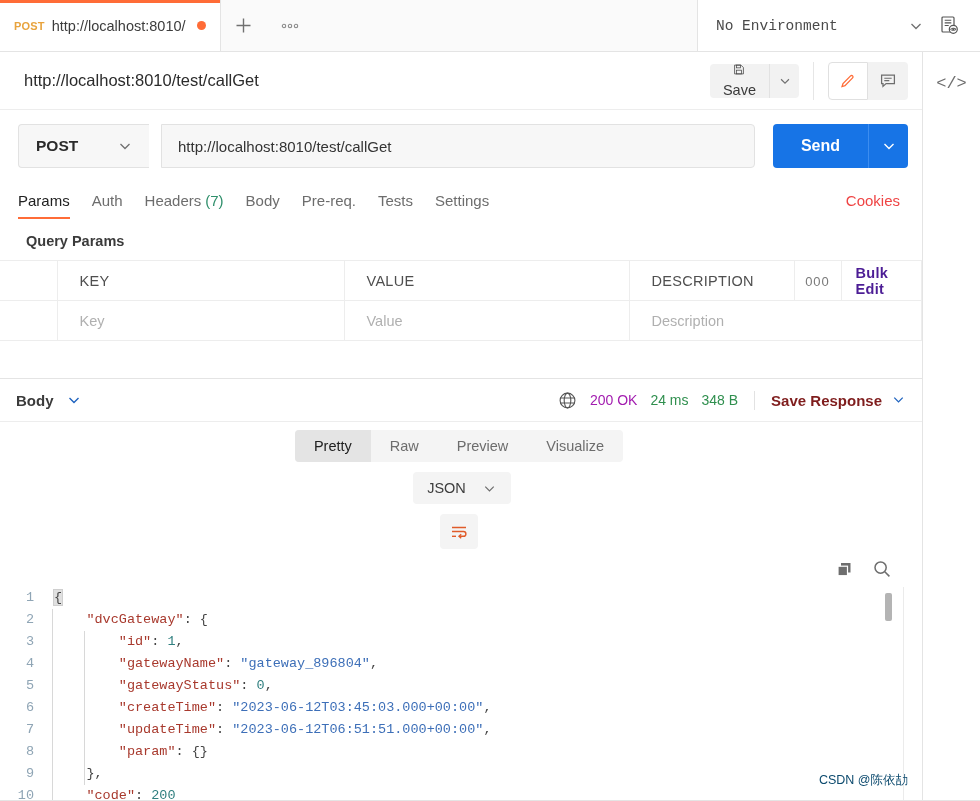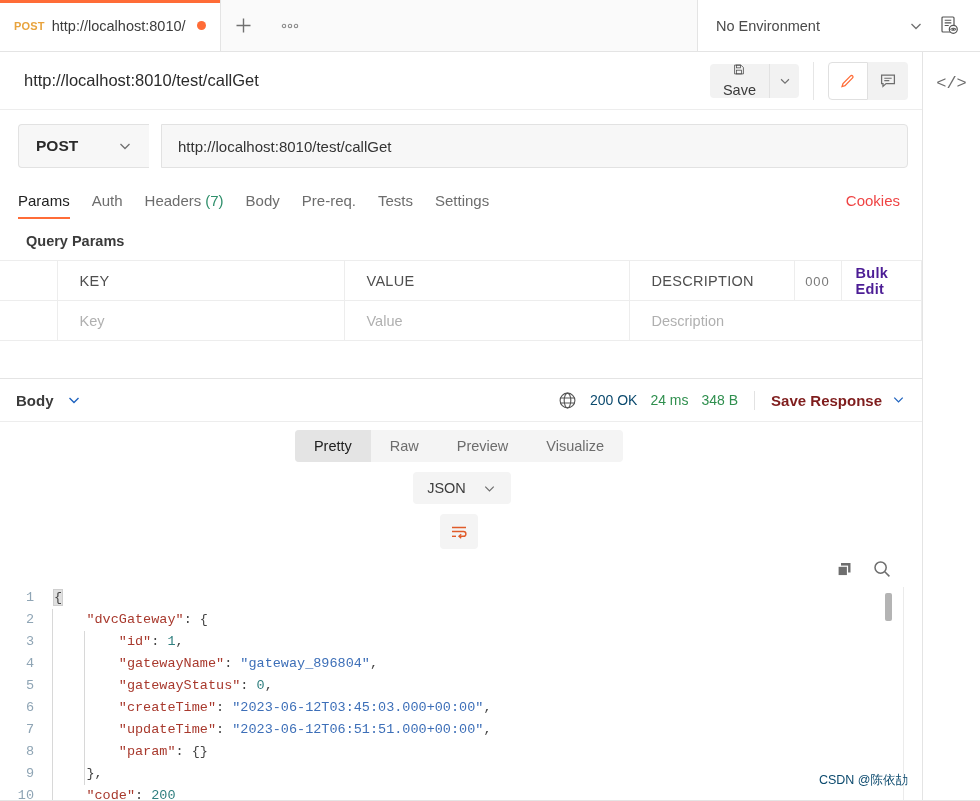--- a/index.html
+++ b/index.html
@@ -33,21 +33,21 @@
   .tab-plus, .tab-more {
     display: flex; align-items: center; justify-content: center;
     width: 46px; color: #6b6b6b; cursor: pointer;
   }
   .tab-plus { font-size: 25px; font-weight: 300; color: #707070; }
   .tab-more { font-size: 15px; letter-spacing: 1px; color: #8a8a8a; }
   .tabstrip .spacer { flex: 1; background: #fafafa; border-right: 1px solid #e4e4e4; }
 
   .env-zone {
     display: flex; align-items: center; width: 282px; background: #fff;
-    padding: 0 16px 0 18px; gap: 10px;
+    padding: 0 16px 0 18px; gap: 10px; font-family: Liberation Mono, monospace;
   }
   .env-sel {
     display: flex; align-items: center; justify-content: space-between;
     flex: 1; font-size: 14.5px; color: #4a4a4a; cursor: pointer;
   }
   .env-eye { width: 30px; display: flex; align-items: center; justify-content: center; cursor: pointer; }
 
   
   .rail {
     position: absolute; top: 52px; right: 0; bottom: 0; width: 58px;
@@ -132,21 +132,21 @@
   .dots { color:#7a7a7a; font-size:13px; letter-spacing:1px; cursor:pointer;}
   .bulk { color:#4c1d95; font-weight:700; font-size:14.5px; cursor:pointer; }
   .pad-row { height:38px; border-bottom:1px solid #e4e4e4; }
 
   
   .resbar { display:flex; align-items:center; height:43px; padding: 0 16px 0 16px;
             border-bottom:1px solid #ededed; }
   .bodydd { display:flex; align-items:center; gap:12px; font-size:15px; font-weight:700; color:#3b3b3b; cursor:pointer; }
   .resmeta { margin-left:auto; display:flex; align-items:center; gap:13px; font-size:14px; }
   .resmeta .globe { display:flex; align-items:center; }
-  .stat-ok { color:#0c4a6e; font-weight:400;}
+  .stat-ok { color:#a21caf; font-weight:400;}
   .stat-num { color:#2f8f4e; }
   .sep-v { width:1px; height:19px; background:#e2e2e2; margin: 0 3px;}
   .saveresp { color:#7f1d1d; font-weight:700; font-size:15px; cursor:pointer; display:flex; align-items:flex-start; gap:9px;}
 
   .viewbar { display:flex; align-items:center; padding: 8px 16px 8px 12px; gap:10px;flex-direction:column;}
   .vtabs { display:flex; background:#f4f4f4; border-radius:4px; overflow:hidden;}
   .vtab { padding: 8px 19px; font-size:14.5px; color:#6d6d6d; cursor:pointer; }
   .vtab.active { background:#e4e4e4; color:#212121; }
   .jsonsel { display:flex; align-items:center; gap:16px; background:#f4f4f4; border-radius:4px;
              padding: 8px 14px; font-size:14.5px; color:#3d3d3d; cursor:pointer; margin-left:6px;}
@@ -257,20 +257,28 @@
     </div>
 
     <div class="urlrow">
       <div class="methodsel">
         <span>POST</span>
         <svg width="16" height="16" viewBox="0 0 16 16">
           <path d="M3.5 6l4.5 4.5L12.5 6" stroke="#707070" stroke-width="1.3" fill="none"></path>
         </svg>
       </div>
       <div class="urlinput">http://localhost:8010/test/callGet</div>
+      <div class="sendwrap">
+        <div class="sendbtn">Send</div>
+        <div class="sendcaret">
+          <svg width="16" height="16" viewBox="0 0 16 16">
+            <path d="M3.5 6l4.5 4.5L12.5 6" stroke="#ffffff" stroke-width="1.4" fill="none"></path>
+          </svg>
+        </div>
+      </div>
     </div>
 
     <div class="reqtabs">
       <div class="rtab active">
         <span>Params</span>
       </div>
       <div class="rtab">
         <span>Auth</span>
       </div>
       <div class="rtab">

